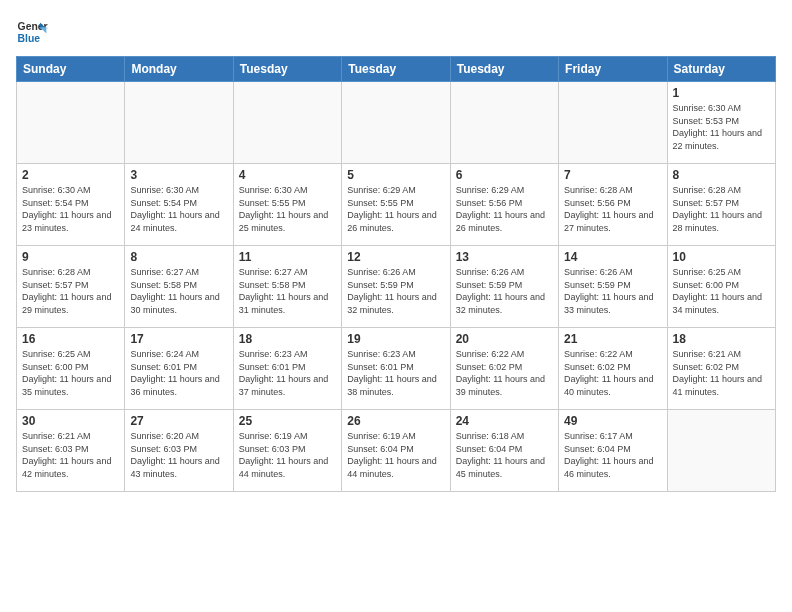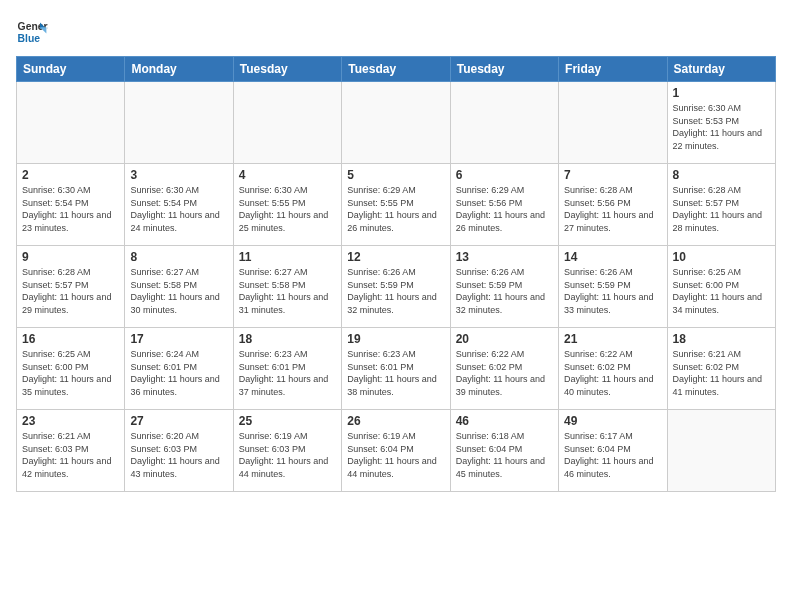--- a/index.html
+++ b/index.html
@@ -251,21 +251,21 @@
         </td>
         <td>
           <span class="day-num">18</span>
           <div class="day-info" style="white-space: pre-line;">Sunrise: 6:21 AM
 Sunset: 6:02 PM
 Daylight: 11 hours and 41 minutes.</div>
         </td>
       </tr>
       <tr class="week-row">
         <td>
-          <span class="day-num">23</span>
+          <span class="day-num">30</span>
           <div class="day-info" style="white-space: pre-line;">Sunrise: 6:21 AM
 Sunset: 6:03 PM
 Daylight: 11 hours and 42 minutes.</div>
         </td>
         <td>
           <span class="day-num">27</span>
           <div class="day-info" style="white-space: pre-line;">Sunrise: 6:20 AM
 Sunset: 6:03 PM
 Daylight: 11 hours and 43 minutes.</div>
         </td>
@@ -275,21 +275,21 @@
 Sunset: 6:03 PM
 Daylight: 11 hours and 44 minutes.</div>
         </td>
         <td>
           <span class="day-num">26</span>
           <div class="day-info" style="white-space: pre-line;">Sunrise: 6:19 AM
 Sunset: 6:04 PM
 Daylight: 11 hours and 44 minutes.</div>
         </td>
         <td>
-          <span class="day-num">46</span>
+          <span class="day-num">24</span>
           <div class="day-info" style="white-space: pre-line;">Sunrise: 6:18 AM
 Sunset: 6:04 PM
 Daylight: 11 hours and 45 minutes.</div>
         </td>
         <td>
           <span class="day-num">49</span>
           <div class="day-info" style="white-space: pre-line;">Sunrise: 6:17 AM
 Sunset: 6:04 PM
 Daylight: 11 hours and 46 minutes.</div>
         </td>

